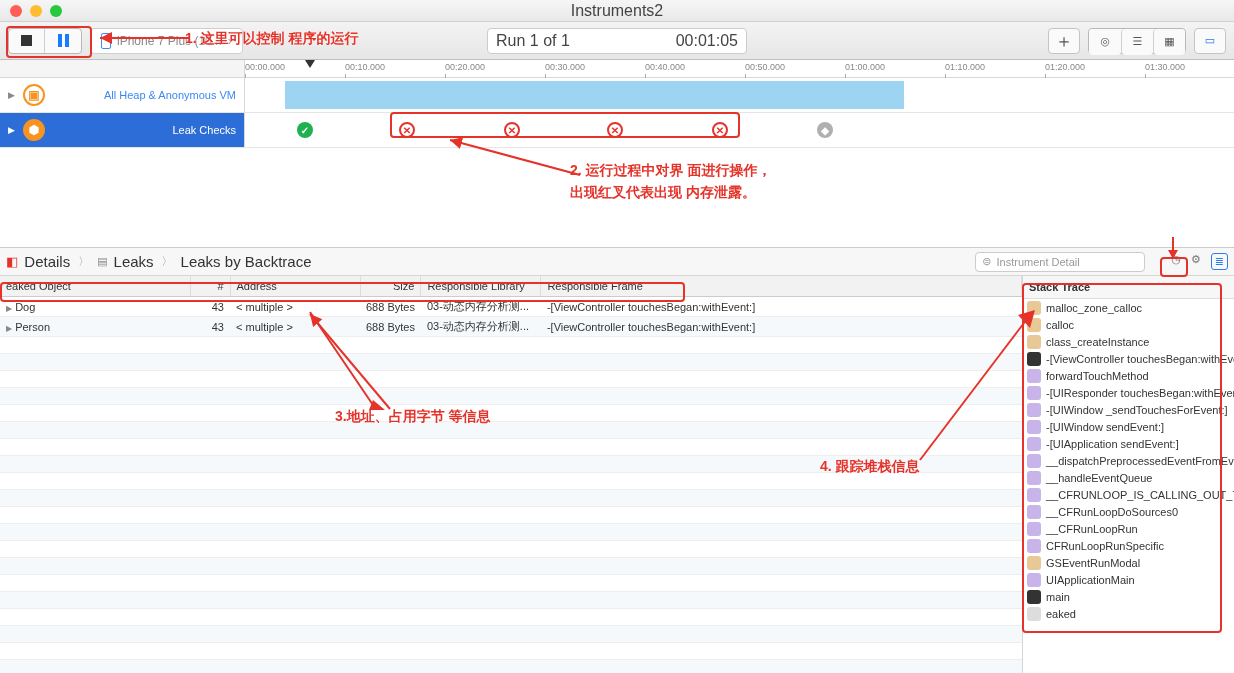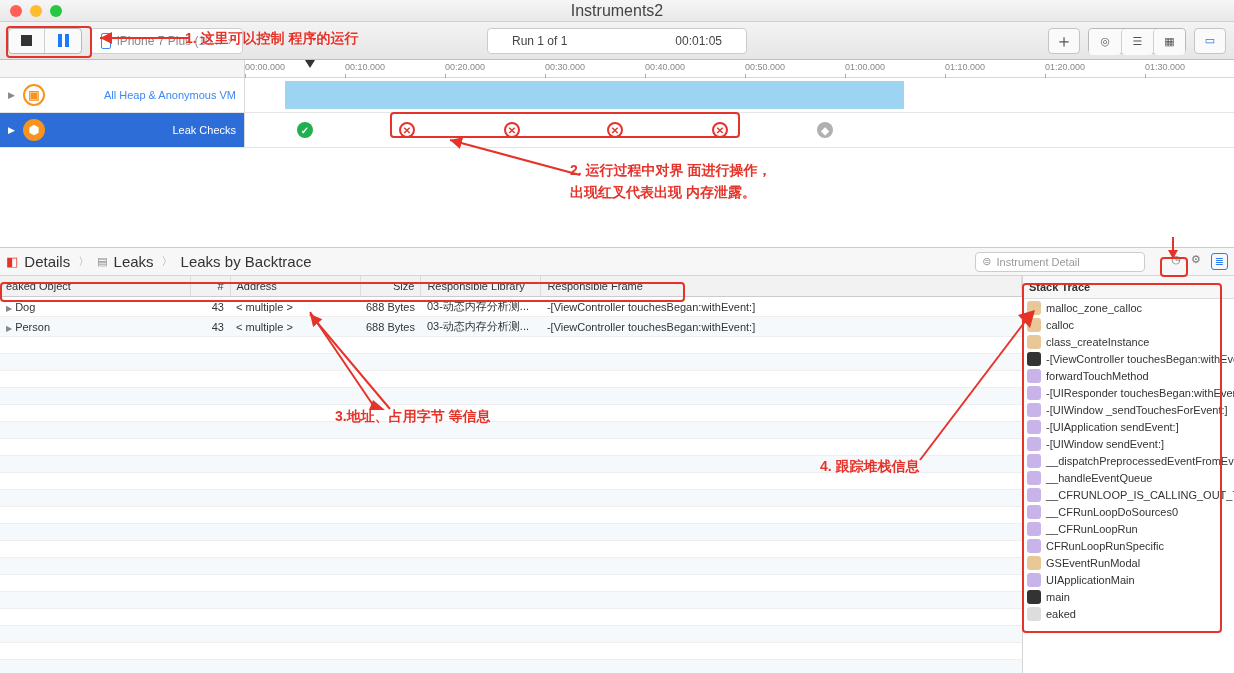--- a/index.html
+++ b/index.html
@@ -15,21 +15,21 @@
 
 .toolbar { height: 38px; background: linear-gradient(#f3f3f3,#e6e6e6); border-bottom: 1px solid #bfbfbf; display: flex; align-items: center; padding: 0 8px; gap: 8px; position: relative; }
 .btn-grp { display: flex; border: 1px solid #b8b8b8; border-radius: 4px; background: #fafafa; height: 26px; }
 .btn { width: 36px; display: flex; align-items: center; justify-content: center; border-right: 1px solid #d0d0d0; cursor: pointer; }
 .btn:last-child { border-right: none; }
 .rec-sq { width: 11px; height: 11px; background: #333; }
 .pause-bars { display: flex; gap: 3px; }
 .pause-bars span { width: 4px; height: 13px; background: #1a7bff; }
 .device-chip { display: flex; align-items: center; gap: 6px; padding: 0 10px; height: 26px; border: 1px solid #cfcfcf; border-radius: 4px; background: #fff; color: #888; font-size: 12px; }
 .device-chip .phone { width:10px; height:16px; border:1.5px solid #3b88f5; border-radius:2px; }
-.run-panel { position: absolute; left: 50%; transform: translateX(-50%); display: flex; align-items: center; width: 260px; height: 26px; background: #fff; border: 1px solid #ccc; border-radius: 4px; font-size: 12px; color: #444; padding: 0 24px; justify-content: space-between; }
+.run-panel { position: absolute; left: 50%; transform: translateX(-50%); display: flex; align-items: center; width: 260px; height: 26px; background: #fff; border: 1px solid #ccc; border-radius: 4px; font-size: 16px; color: #444; padding: 0 8px; justify-content: space-between; }
 .right-tools { margin-left: auto; display: flex; gap: 8px; }
 .tool-btn { width: 32px; height: 26px; border: 1px solid #c5c5c5; border-radius: 4px; background: #fafafa; display: flex; align-items: center; justify-content: center; color: #555; cursor: pointer; }
 
 
 .ruler { height: 18px; border-bottom: 1px solid #d8d8d8; display: flex; position: relative; }
 .ruler-left { width: 245px; border-right: 1px solid #d8d8d8; background: #f5f5f5; }
 .ruler-ticks { flex: 1; position: relative; font-size: 9px; color: #888; }
 .tick { position: absolute; top: 2px; white-space: nowrap; }
 .tick::before { content: ""; position: absolute; left: 0; top: 12px; width: 1px; height: 4px; background: #aaa; }
 .playhead { position: absolute; top:0; width:0; height:0; border-left:5px solid transparent; border-right:5px solid transparent; border-top:8px solid #333; }
@@ -292,25 +292,25 @@
         <div class="stack-row">
           <div class="stack-ico si-p"></div>
           <span>-[UIResponder touchesBegan:withEvent:]</span>
         </div>
         <div class="stack-row">
           <div class="stack-ico si-p"></div>
           <span>-[UIWindow _sendTouchesForEvent:]</span>
         </div>
         <div class="stack-row">
           <div class="stack-ico si-p"></div>
+          <span>-[UIWindow sendEvent:]</span>
+        </div>
+        <div class="stack-row">
+          <div class="stack-ico si-p"></div>
           <span>-[UIApplication sendEvent:]</span>
-        </div>
-        <div class="stack-row">
-          <div class="stack-ico si-p"></div>
-          <span>-[UIWindow sendEvent:]</span>
         </div>
         <div class="stack-row">
           <div class="stack-ico si-p"></div>
           <span>__dispatchPreprocessedEventFromEventQueue</span>
         </div>
         <div class="stack-row">
           <div class="stack-ico si-p"></div>
           <span>__handleEventQueue</span>
         </div>
         <div class="stack-row">

